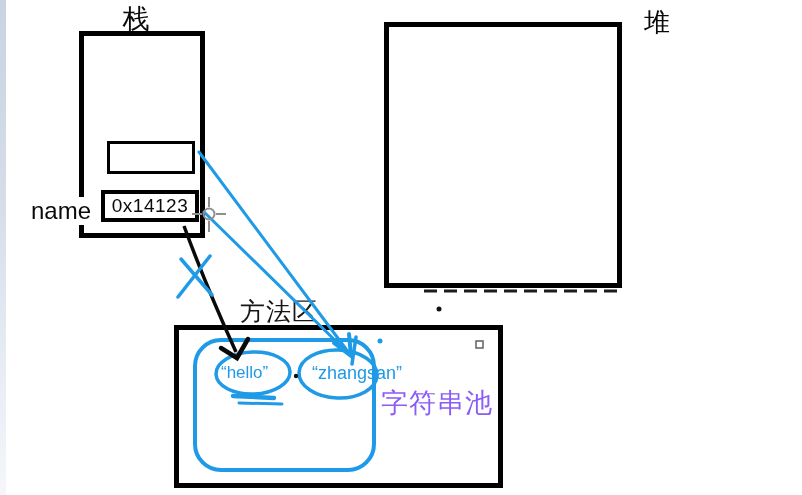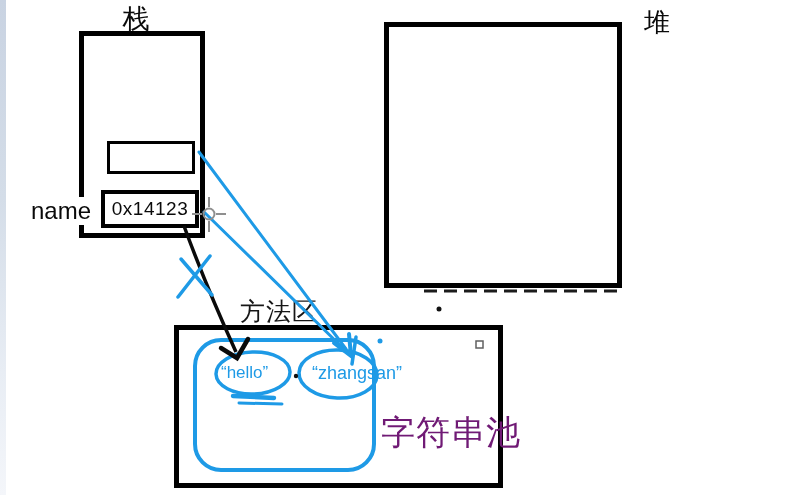--- a/index.html
+++ b/index.html
@@ -10,27 +10,27 @@
   .left-edge{
     position:absolute;left:0;top:0;width:6px;height:495px;
     background:linear-gradient(to bottom,#c9d3e2 0%,#d4dde8 40%,#e8edf4 75%,#f4f6fa 100%);
   }
   .box{position:absolute;box-sizing:border-box;background:#fff;}
   .stack-rect{left:79px;top:31px;width:126px;height:207px;border:5px solid #000;}
   .heap-rect{left:384px;top:22px;width:238px;height:266px;border:5px solid #000;}
   .method-rect{left:174px;top:325px;width:329px;height:163px;border:5px solid #000;}
   .pool-rect{left:193px;top:338px;width:183px;height:134px;border:4px solid #1e9ae6;border-radius:28px;background:transparent;}
   .name2-box{left:107px;top:141px;width:88px;height:33px;border:3px solid #000;}
-  .name-box{left:101px;top:190px;width:98px;height:38px;border:4px solid #000;
+  .name-box{left:101px;top:190px;width:98px;height:32px;border:4px solid #000;
     display:flex;align-items:center;justify-content:center;font-size:19px;letter-spacing:0.5px;}
   .lbl{position:absolute;white-space:nowrap;z-index:3;}
   .stack-title{left:108px;top:1px;width:56px;text-align:center;font-size:27px;}
   .heap-title{left:644px;top:5px;font-size:26px;}
   .method-title{left:240px;top:295px;font-size:25px;color:#161616;letter-spacing:1px;}
-  .pool-title{left:381px;top:410px;font-size:34px;color:#701a75;letter-spacing:1px;}
+  .pool-title{left:381px;top:385px;font-size:27px;color:#8b5cf6;letter-spacing:1px;}
   .var-label{background:#fff;padding:0 2px;}
   .name2-label{left:31px;top:148px;font-size:23px;}
   .name-label{left:29px;top:197px;font-size:24px;}
   .str-label{color:#1e9ae6;z-index:3;}
   .hello-text{left:221px;top:363px;width:70px;font-size:17px;}
   .zhangsan-text{left:312px;top:363px;font-size:18px;}
   .ink{position:absolute;left:0;top:0;z-index:4;pointer-events:none;}
 </style>
 </head>
 <body>

